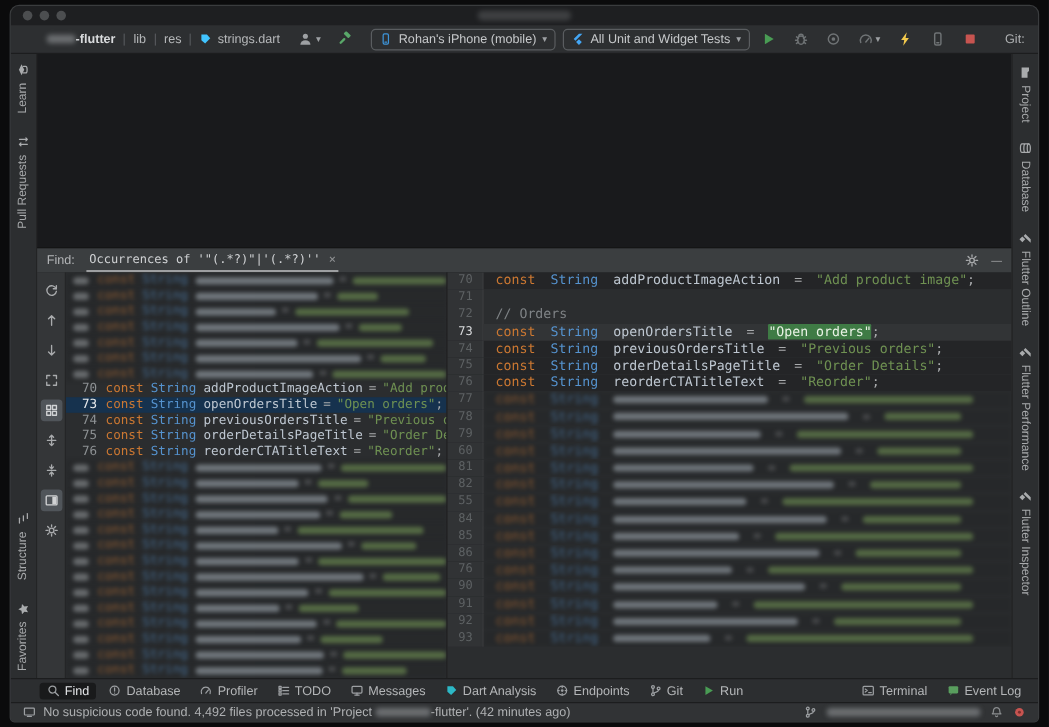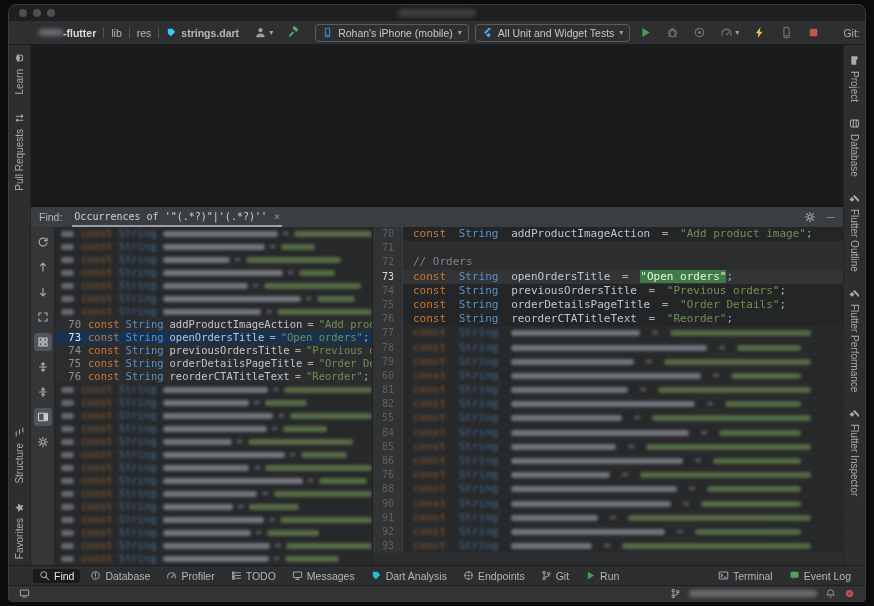--- a/index.html
+++ b/index.html
@@ -126,21 +126,21 @@
     <div class="crumbs">
       <span class="crumb proj">
         <span class="blurbar" style="width:24px"></span>
           <span>-flutter</span>
       </span>
       <span class="crumb-sep"></span>
       <span class="crumb">lib</span>
       <span class="crumb-sep"></span>
       <span class="crumb">res</span>
       <span class="crumb-sep"></span>
-      <span class="crumb" style="display:flex;align-items:center;gap:4px;font-weight:bold;">
+      <span class="crumb" style="display:flex;align-items:center;gap:4px;">
         <span class="icon" style="color:#41c4ff">
             <svg viewBox="0 0 16 16" width="11" height="11" fill="none" stroke="currentColor" stroke-width="1.5" stroke-linecap="round" stroke-linejoin="round">
               <path d="M2.6 2.6h6.8l4 4.6-6.2 6.2-4.6-4z" fill="currentColor" stroke="none"></path>
             </svg>
           </span>
         <span>strings.dart</span>
       </span>
     </div>
     <span style="width:14px"></span>
     <div class="tb-group" id="user-controls">
@@ -631,24 +631,20 @@
               </div>
               <div class="pline redacted">
                 <span class="gut">86</span>
                 <span class="code"><span class="tok-kw">const</span> <span class="tok-ty">String</span> <span class="bar nm" style="width:172px"></span> <span class="tok-eq">=</span> <span class="bar st" style="width:88px"></span></span>
               </div>
               <div class="pline redacted">
                 <span class="gut">76</span>
                 <span class="code"><span class="tok-kw">const</span> <span class="tok-ty">String</span> <span class="bar nm" style="width:99px"></span> <span class="tok-eq">=</span> <span class="bar st" style="width:171px"></span></span>
               </div>
               <div class="pline redacted">
-                <span class="gut">88</span>
-                <span class="code"><span class="tok-kw">const</span> <span class="tok-ty">String</span> <span class="bar nm" style="width:166px"></span> <span class="tok-eq">=</span> <span class="bar st" style="width:94px"></span></span>
-              </div>
-              <div class="pline redacted">
                 <span class="gut">90</span>
                 <span class="code"><span class="tok-kw">const</span> <span class="tok-ty">String</span> <span class="bar nm" style="width:160px"></span> <span class="tok-eq">=</span> <span class="bar st" style="width:100px"></span></span>
               </div>
               <div class="pline redacted">
                 <span class="gut">91</span>
                 <span class="code"><span class="tok-kw">const</span> <span class="tok-ty">String</span> <span class="bar nm" style="width:87px"></span> <span class="tok-eq">=</span> <span class="bar st" style="width:183px"></span></span>
               </div>
               <div class="pline redacted">
                 <span class="gut">92</span>
                 <span class="code"><span class="tok-kw">const</span> <span class="tok-ty">String</span> <span class="bar nm" style="width:154px"></span> <span class="tok-eq">=</span> <span class="bar st" style="width:106px"></span></span>
@@ -822,20 +818,23 @@
       </div>
   </div>
 
   <div class="statusbar">
     <span class="icon" style="color:#9da0a3">
         <svg viewBox="0 0 16 16" width="11" height="11" fill="none" stroke="currentColor" stroke-width="1.5" stroke-linecap="round" stroke-linejoin="round">
           <rect x="2" y="3" width="12" height="8.4" rx="1"></rect>
           <line x1="5.6" y1="13.2" x2="10.4" y2="13.2"></line>
         </svg>
       </span>
+    <span>
+      <span>No suspicious code found. 4,492 files processed in 'Project </span><span class="blurbar" style="width:46px"></span><span>-flutter'. (42 minutes ago)</span>
+    </span>
     <div class="sb-right">
       <span class="icon" style="color:#9da0a3">
           <svg viewBox="0 0 16 16" width="11" height="11" fill="none" stroke="currentColor" stroke-width="1.5" stroke-linecap="round" stroke-linejoin="round">
             <circle cx="4.6" cy="3.6" r="1.7"></circle>
             <circle cx="4.6" cy="12.4" r="1.7"></circle>
             <circle cx="11.4" cy="5.4" r="1.7"></circle>
             <path d="M4.6 5.3v5.4M11.4 7.1c0 2.6-3.2 2.4-5 3.6"></path>
           </svg>
         </span>
       <span class="blurbar" style="width:128px"></span>

